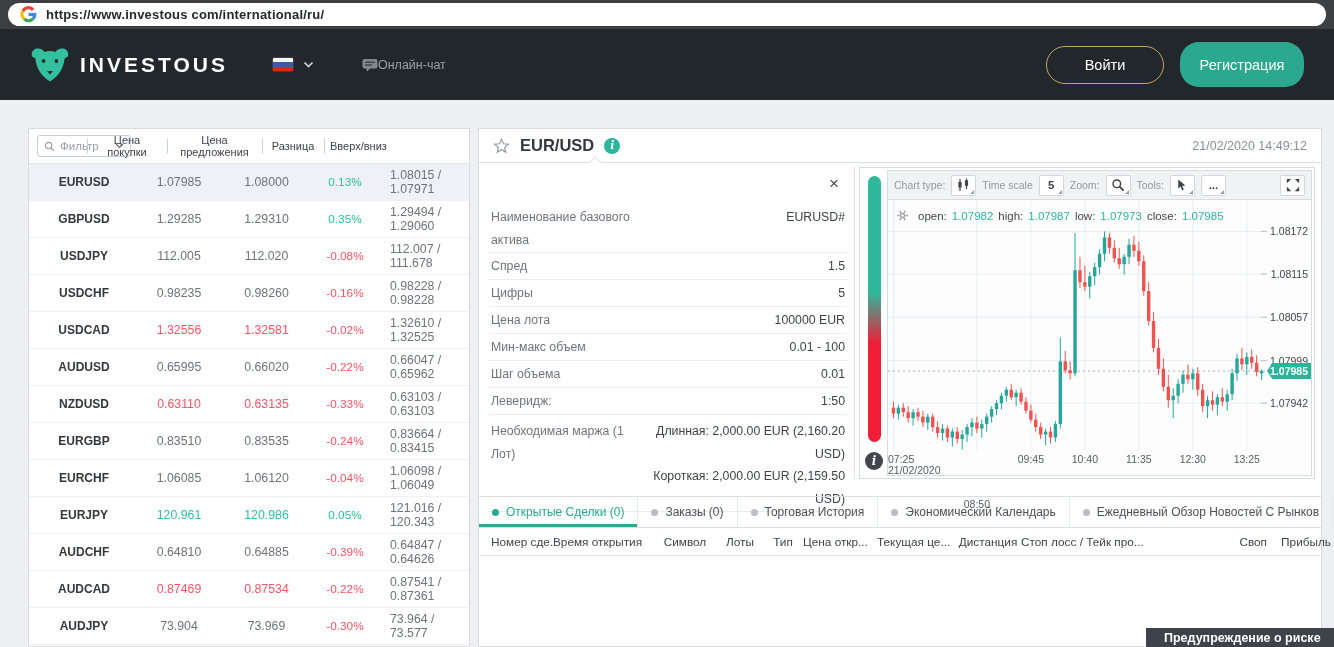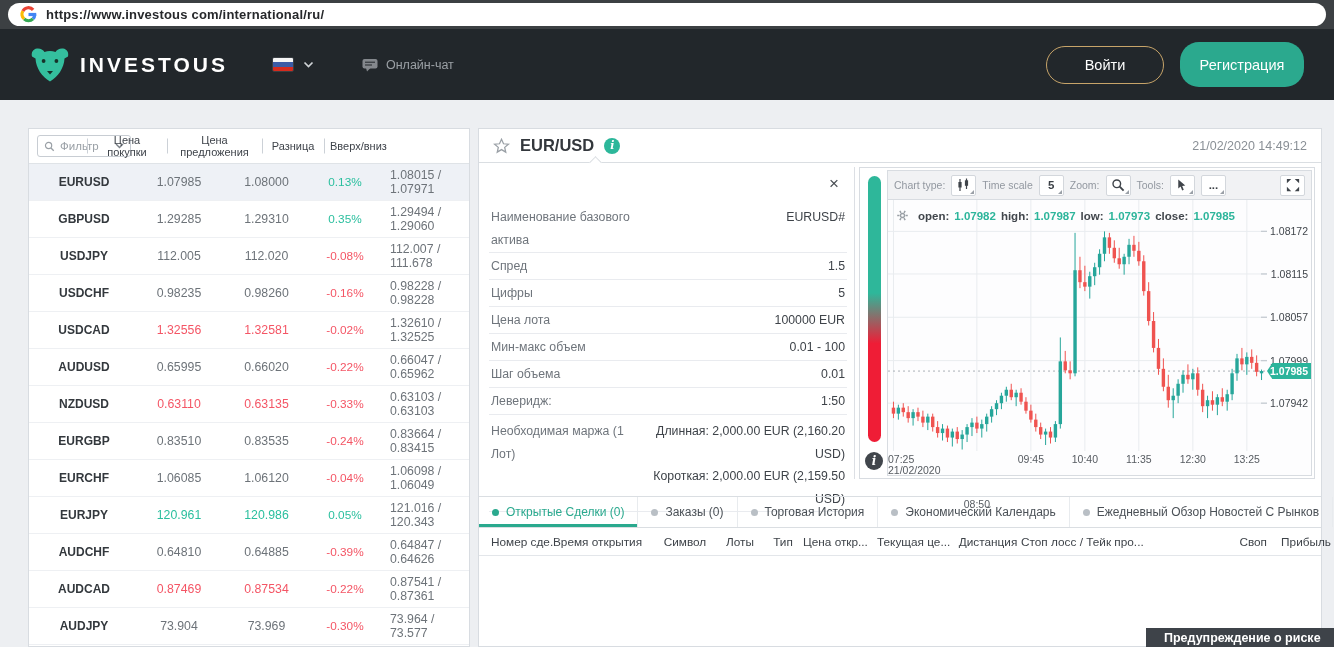--- a/index.html
+++ b/index.html
@@ -13,21 +13,21 @@
   .urltext{font-size:13px;font-weight:600;color:#26282b;letter-spacing:.2px}
   
   .topnav{position:absolute;top:29px;left:0;right:0;height:71px;background:#22272b;
           display:flex;align-items:center;padding:0 30px}
   .brand{display:flex;align-items:center;gap:10px;margin-right:44px;cursor:pointer}
   .brandname{color:#fff;font-size:21px;font-weight:700;letter-spacing:3px}
   .lang{display:flex;align-items:center;gap:9px;margin-right:48px;cursor:pointer}
   .flag{width:22px;height:15px;border-radius:2px;overflow:hidden;display:flex;
         flex-direction:column;border:1px solid #3a3f44}
   .flag div{flex:1}
-  .chat{display:flex;align-items:center;gap:8px;color:#9ba0a5;font-size:12.5px;cursor:pointer}
+  .chat{display:flex;align-items:center;color:#9ba0a5;font-size:12.5px;cursor:pointer}
   .navbtns{margin-left:auto;display:flex;gap:16px;align-items:center}
   .btn-login{width:118px;height:38px;border-radius:19px;border:1.5px solid #c7a469;
              color:#fff;font-size:14.5px;display:flex;align-items:center;
              justify-content:center;background:transparent;cursor:pointer}
   .btn-reg{width:124px;height:45px;border-radius:19px;background:#2ba98e;color:#fff;
            font-size:14.5px;display:flex;align-items:center;justify-content:center;cursor:pointer}
   
   .panel{position:absolute;background:#fff;border:1px solid #d8dce1}
   
   #watchlist{left:28px;top:128px;width:442px;height:519px}
@@ -87,21 +87,21 @@
           display:flex;align-items:center;justify-content:center;position:relative;
           font-size:11.5px;font-weight:700;color:#3a3f45;padding:0 4px;cursor:pointer}
   .tb-btn::after{content:"";position:absolute;right:1px;bottom:1px;
           border-left:4px solid transparent;border-bottom:4px solid #9aa0a7}
   .tb-btn.noc::after{display:none}
   .tb-expand{margin-left:auto}
   .plot-wrap{flex:1;position:relative}
   .plot{position:absolute;left:0;top:0;right:44px;bottom:24px;cursor:crosshair}
   .plot svg{display:block}
   .legend{position:absolute;left:8px;top:9px;display:flex;align-items:center;gap:5px;
-          font-size:11.5px;font-weight:700;color:#41464c;pointer-events:none}
+          font-size:11.5px;font-weight:400;color:#41464c;pointer-events:none}
   .legend .v{color:#2db59b}
   .ylabels{position:absolute;right:0;top:0;width:44px;bottom:24px}
   .ylab{position:absolute;right:3px;font-size:10.5px;color:#41464c}
   .badge{position:absolute;right:0;width:44px;height:16px;background:#2cb49b;color:#fff;
          font-size:10.5px;font-weight:700;line-height:16px;text-align:right;padding-right:3px;
          clip-path:polygon(0 50%,12% 0,100% 0,100% 100%,12% 100%)}
   .xaxis{position:absolute;left:0;bottom:0;right:44px;height:24px}
   .xlab{position:absolute;top:3px;font-size:10.5px;color:#565b61;transform:translateX(-50%);
         line-height:11px;white-space:nowrap}
   .xlab.first{transform:none}

